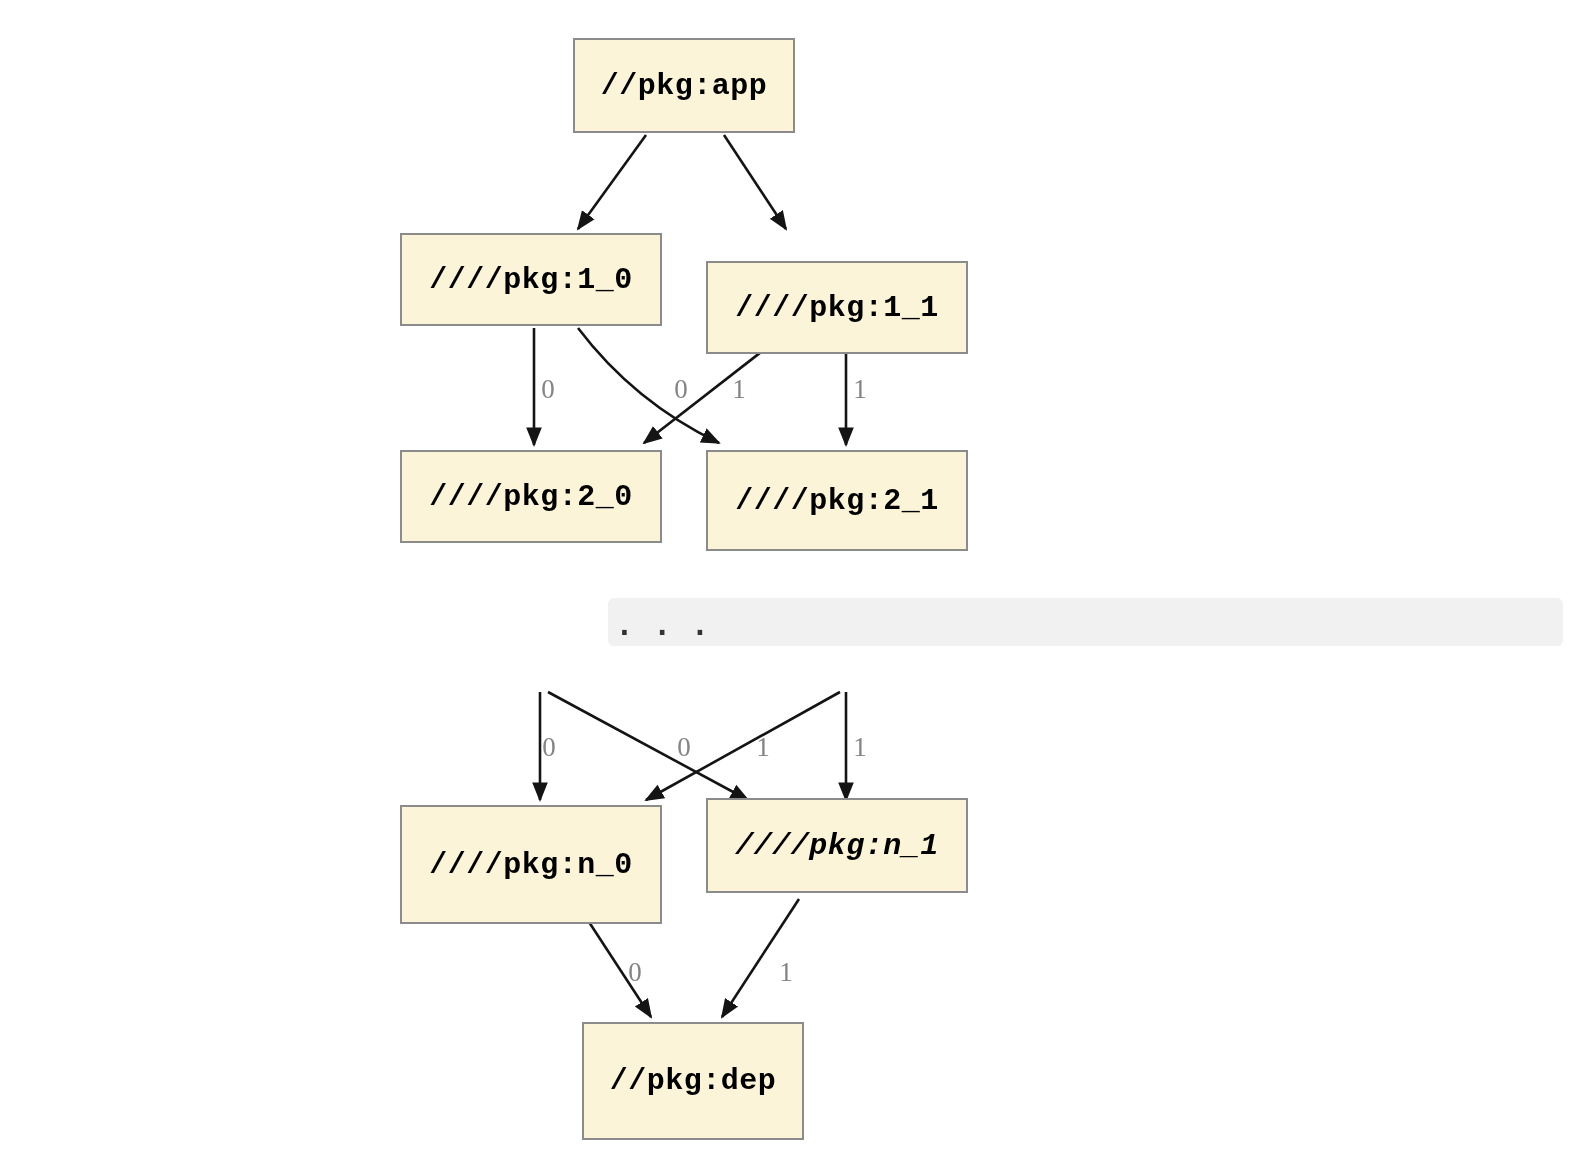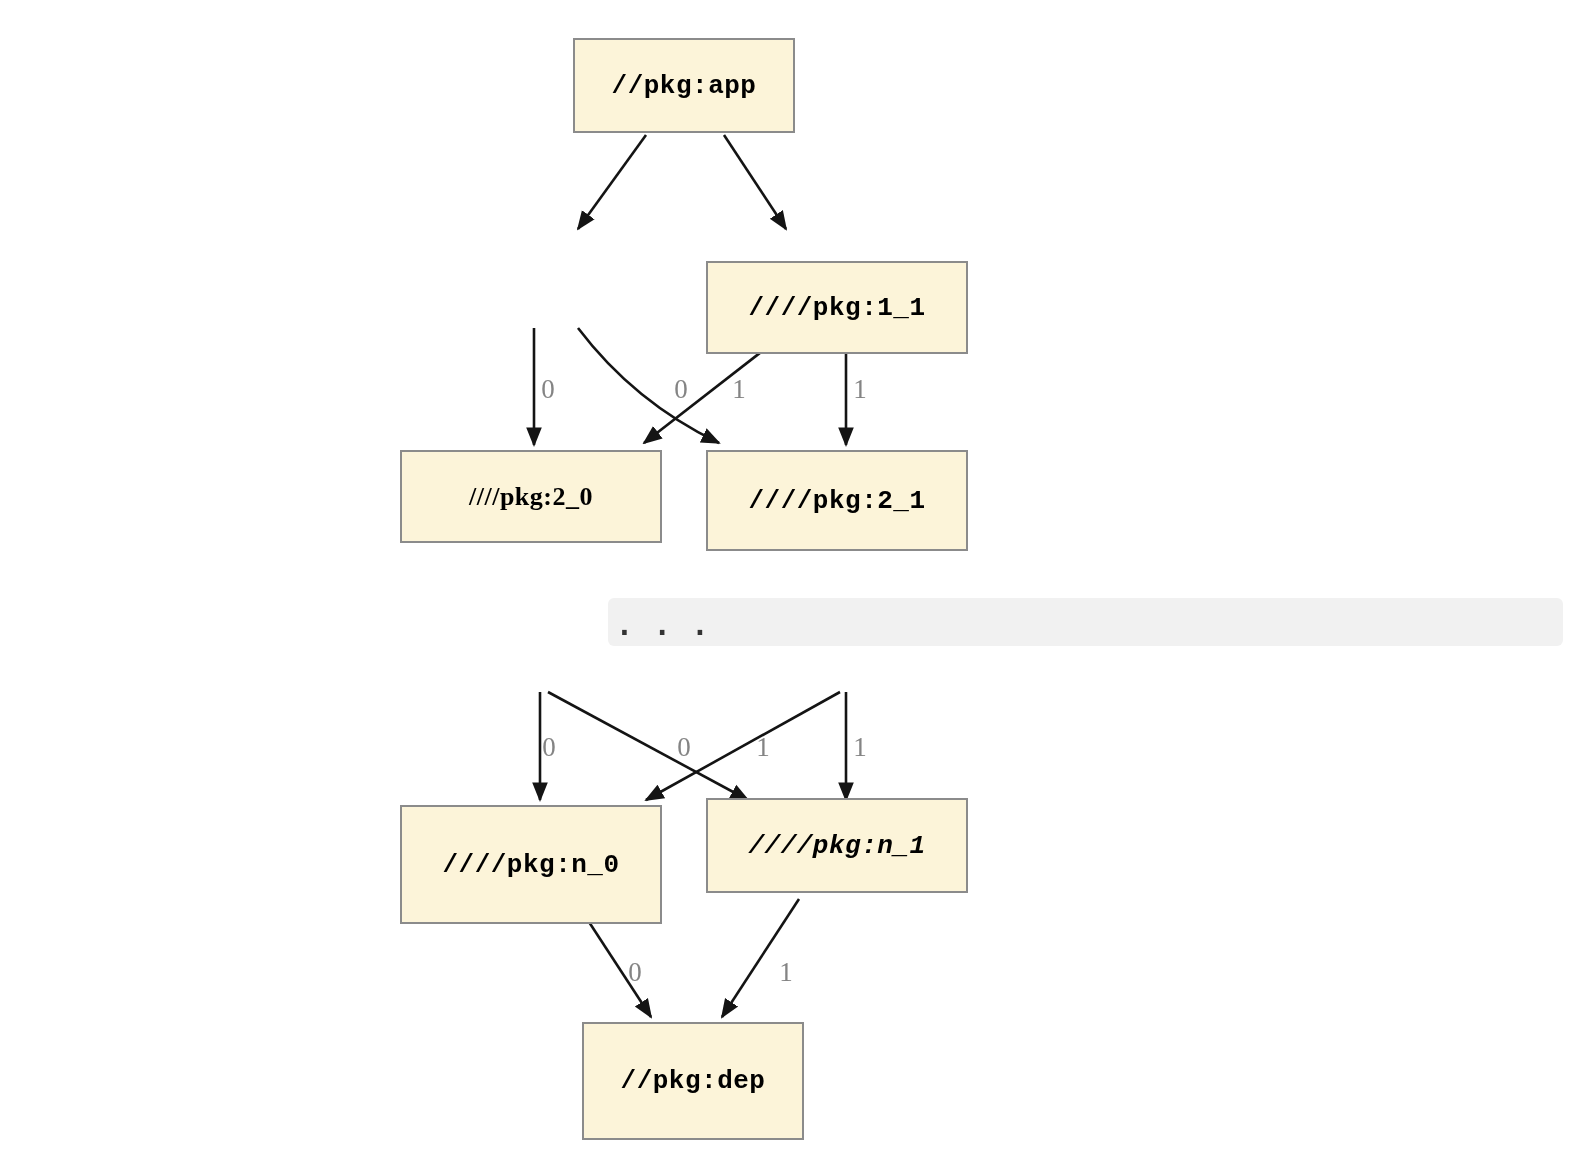--- a/index.html
+++ b/index.html
@@ -33,21 +33,21 @@
   .node {
     position: absolute;
     box-sizing: border-box;
     background: var(--node-fill, #fcf4d9);
     border: 2px solid var(--node-border, #8b8b8b);
     display: flex;
     align-items: center;
     justify-content: center;
     font-family: "Liberation Mono", monospace;
     font-weight: 700;
-    font-size: 26px;
+    font-size: 30px;
     letter-spacing: 0.5px;
     color: var(--node-text, #000000);
     white-space: nowrap;
   }
   .edge-label {
     position: absolute;
     transform: translate(-50%, -50%);
     font-family: "Liberation Serif", serif;
     font-size: 27px;
     color: var(--edge-label-color, #848484);
@@ -97,23 +97,24 @@
     <path class="edge" marker-end="url(#arrow)" d="M548,692 L748,800"></path>
     <path class="edge" marker-end="url(#arrow)" d="M840,692 L646,800"></path>
     <path class="edge" marker-end="url(#arrow)" d="M846,692 L846,800"></path>
 
     <path class="edge" marker-end="url(#arrow)" d="M574,899 L651,1017"></path>
     <path class="edge" marker-end="url(#arrow)" d="M799,899 L722,1017"></path>
   </svg>
 
   <div class="node" style="left:573px; top:38px;  width:222px; height:95px;">//pkg:app</div>
 
+  <div class="node" style="left:400px; top:233px; width:262px; height:93px;">////pkg:1_0</div>
   <div class="node" style="left:706px; top:233px; width:262px; height:93px;margin-top:28px;">////pkg:1_1</div>
 
-  <div class="node" style="left:400px; top:450px; width:262px; height:93px;font-family:Liberation Serif, serif;">////pkg:2_0</div>
+  <div class="node" style="left:400px; top:450px; width:262px; height:93px;">////pkg:2_0</div>
   <div class="node" style="left:706px; top:450px; width:262px; height:101px;">////pkg:2_1</div>
 
   <div class="node" style="left:400px; top:805px; width:262px; height:119px;">////pkg:n_0</div>
   <div class="node" style="left:706px; top:798px; width:262px; height:95px;font-style:italic;">////pkg:n_1</div>
 
   <div class="node" style="left:573px; top:1022px; width:222px; height:118px;margin-left:9px;">//pkg:dep</div>
 
   <div class="ellipsis-band">
     <span>. . .</span>
   </div>

